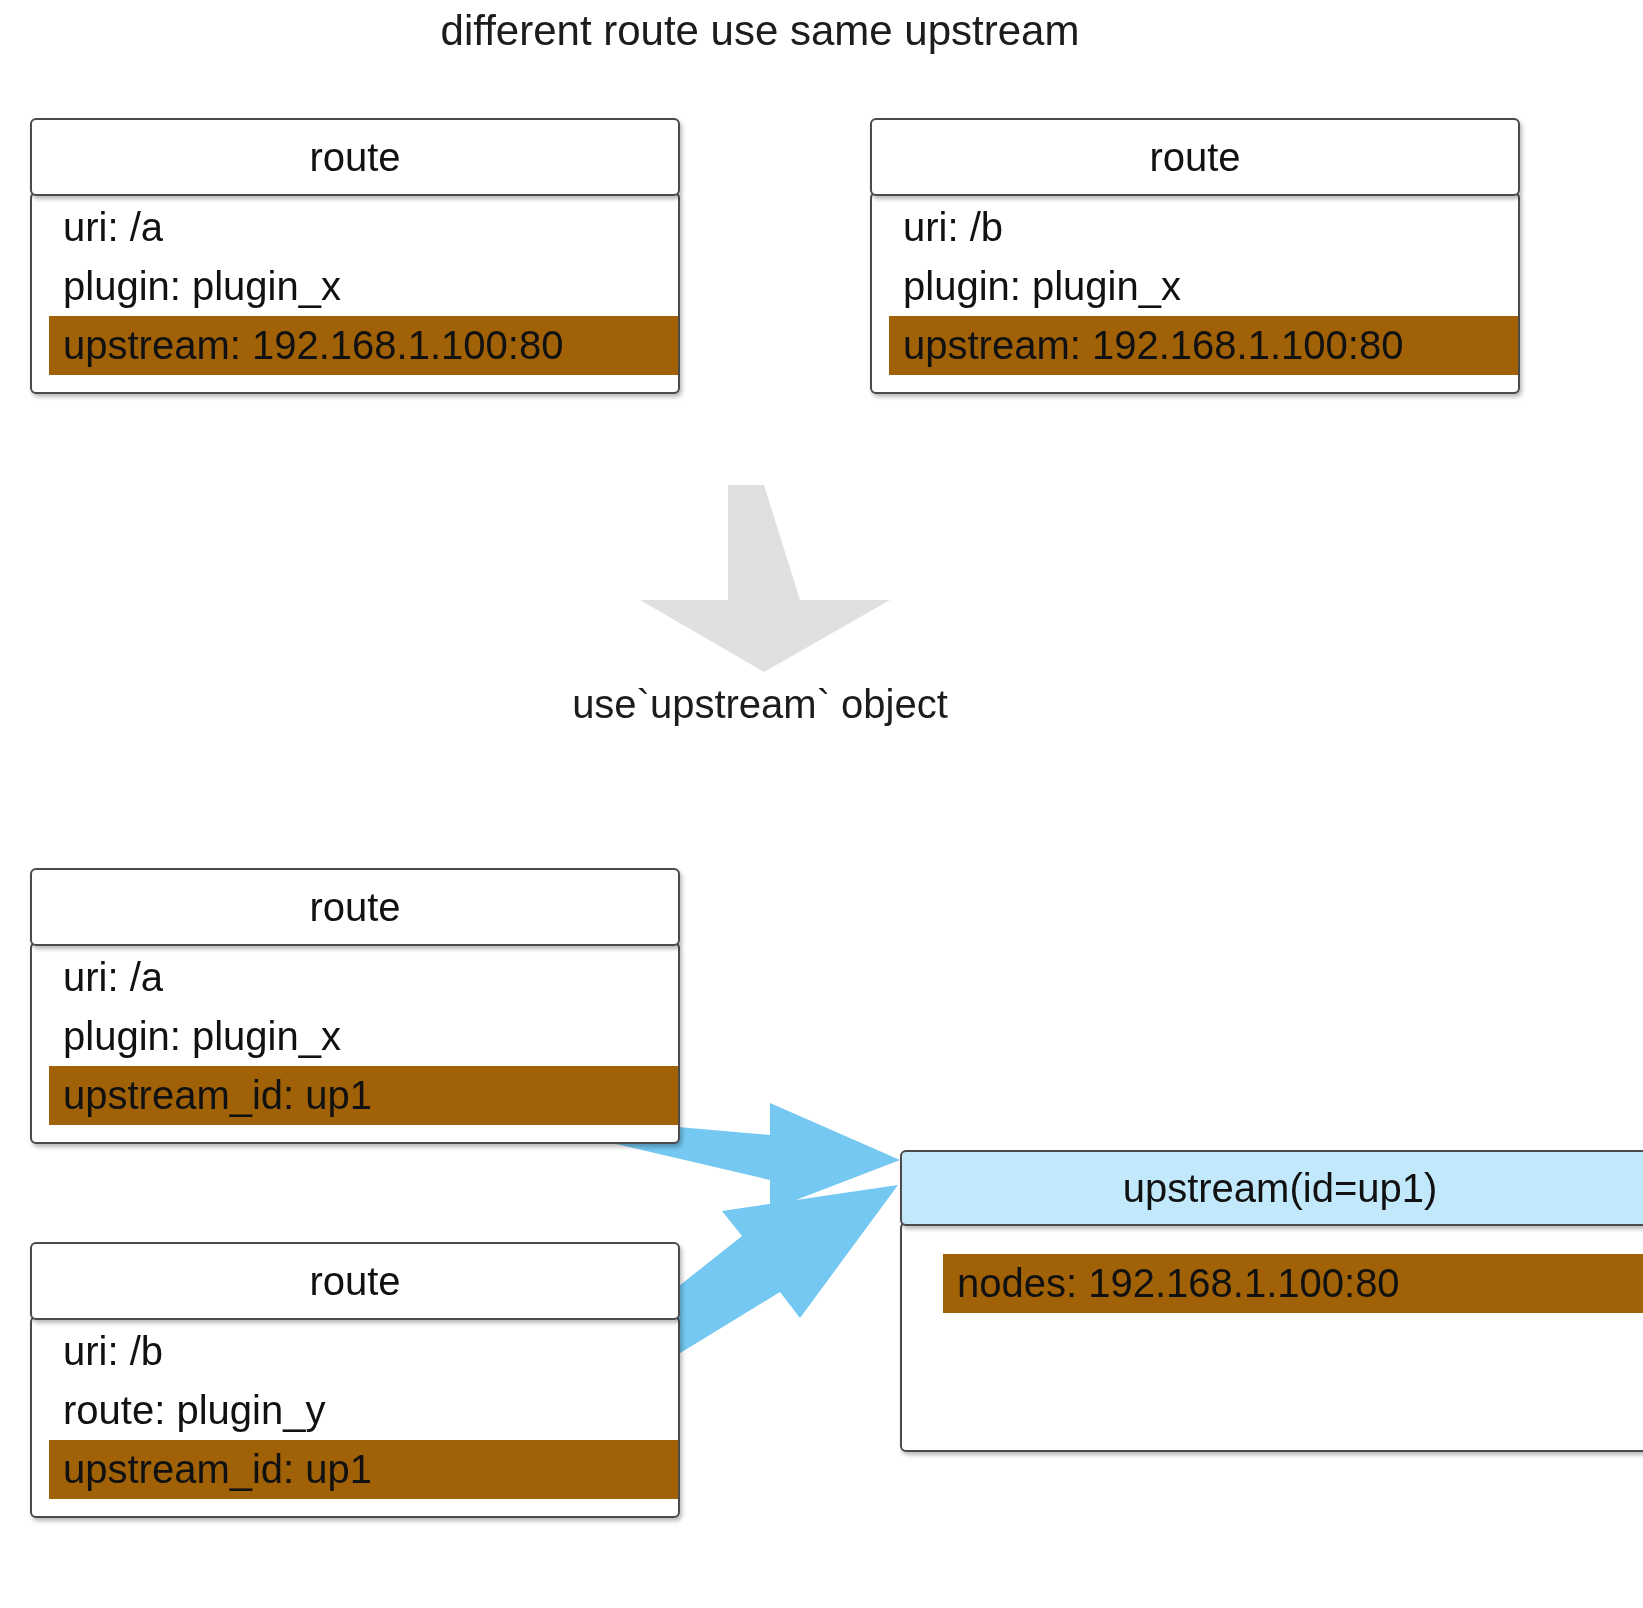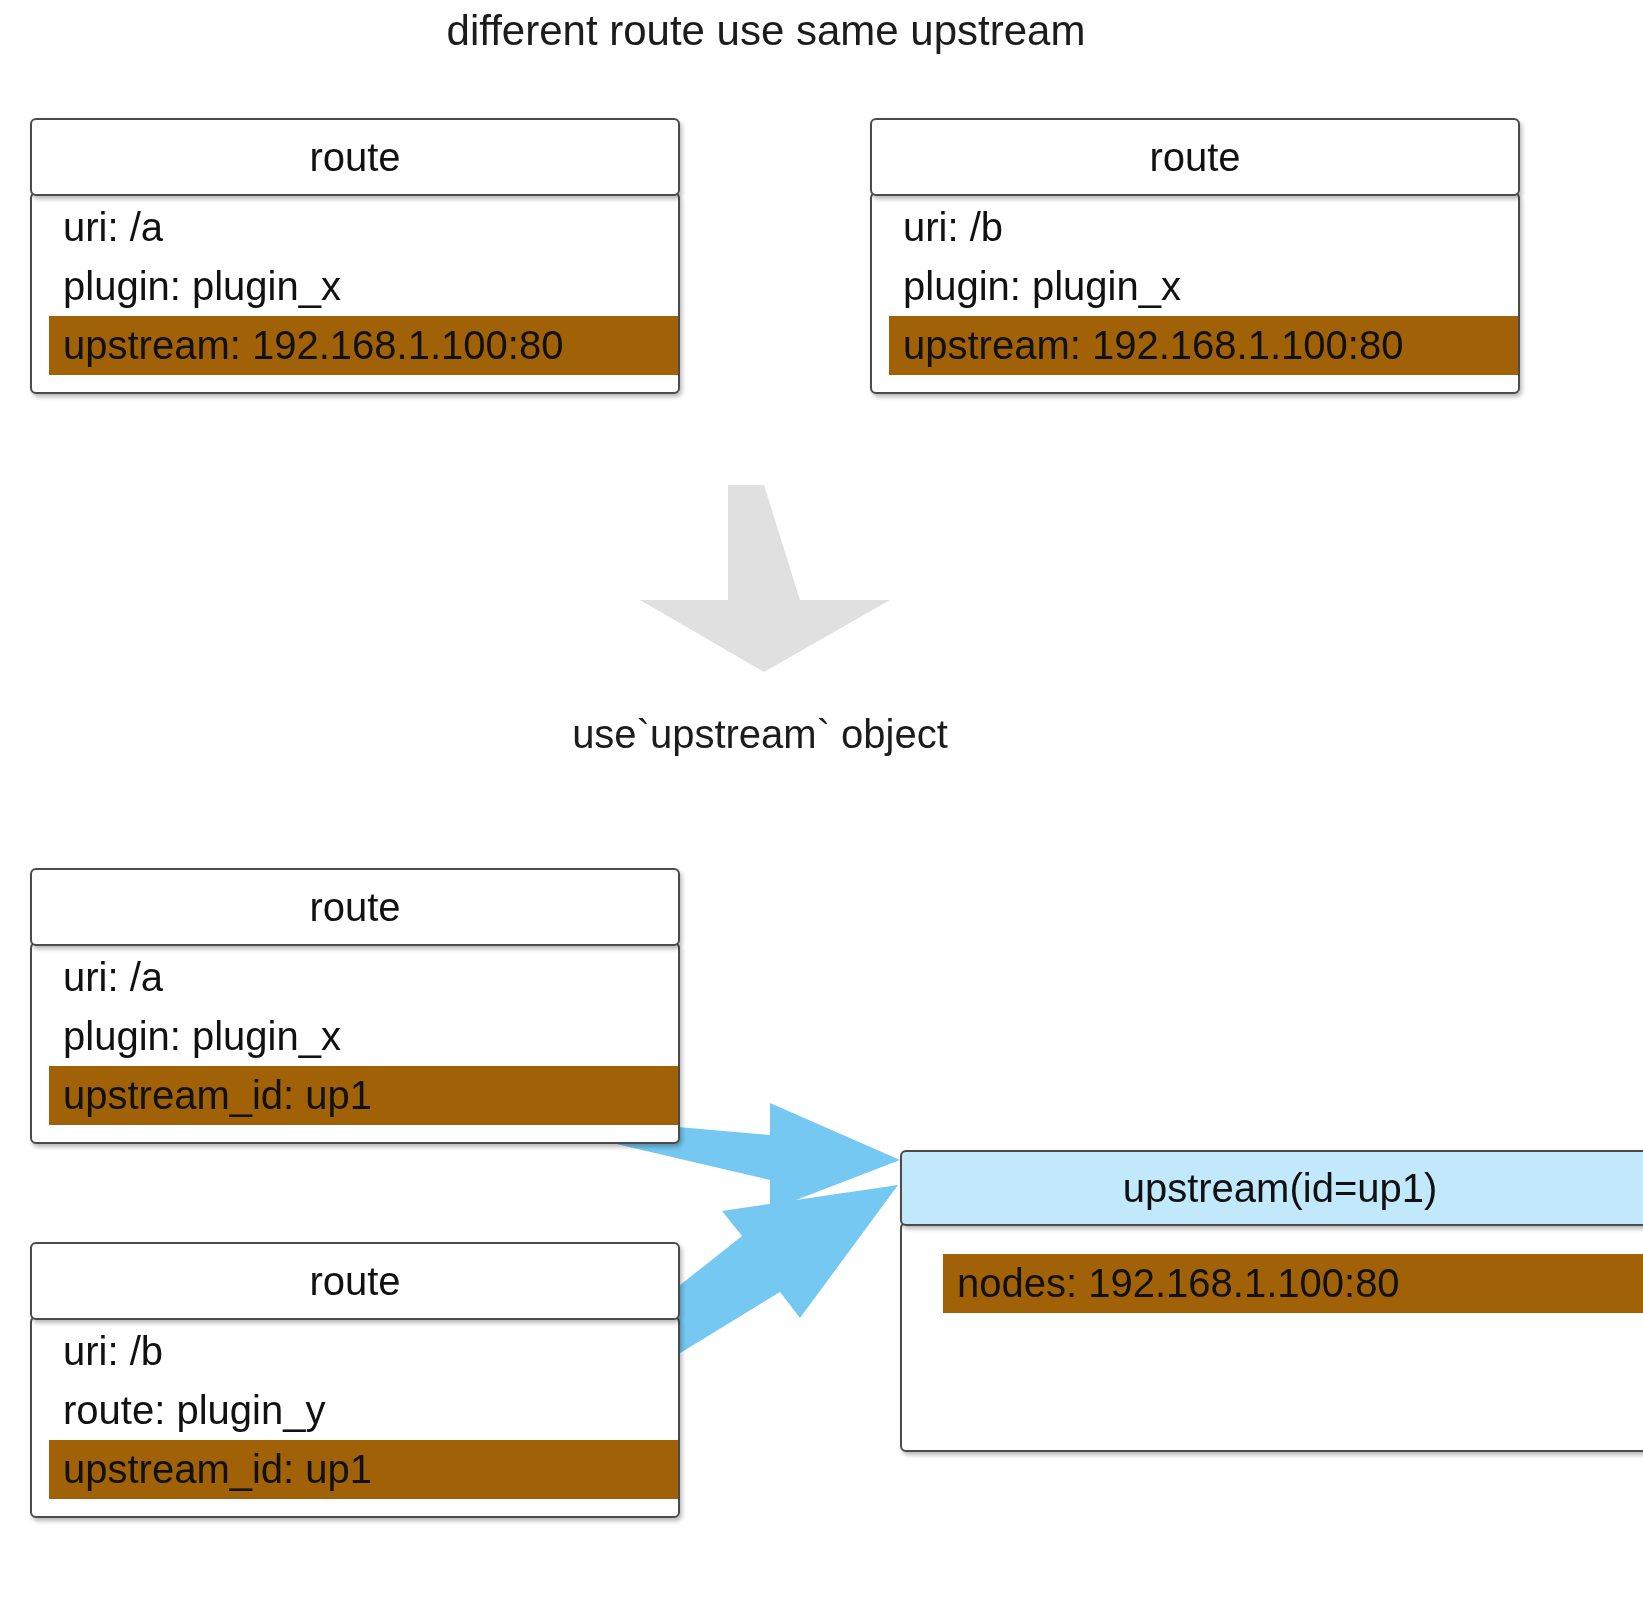--- a/index.html
+++ b/index.html
@@ -21,22 +21,22 @@
 
   
   .caption {
     position: absolute;
     text-align: center;
     font-size: 42px;
     line-height: 1.1;
     color: #1c1c1c;
     white-space: nowrap;
   }
-  #title-caption { left: 0; width: 1520px; top: 8px; margin-left: 6px; }
-  #mid-caption   { left: 0; width: 1520px; top: 712px; font-size: 40px; }
+  #title-caption { left: 0; width: 1520px; top: 8px; }
+  #mid-caption   { left: 0; width: 1520px; top: 682px; font-size: 40px; }
 
   
   .entity {
     position: absolute;
   }
   .entity-header,
   .entity-body {
     box-sizing: border-box;
     border: 2px solid #4b4b4b;
     border-radius: 6px;

